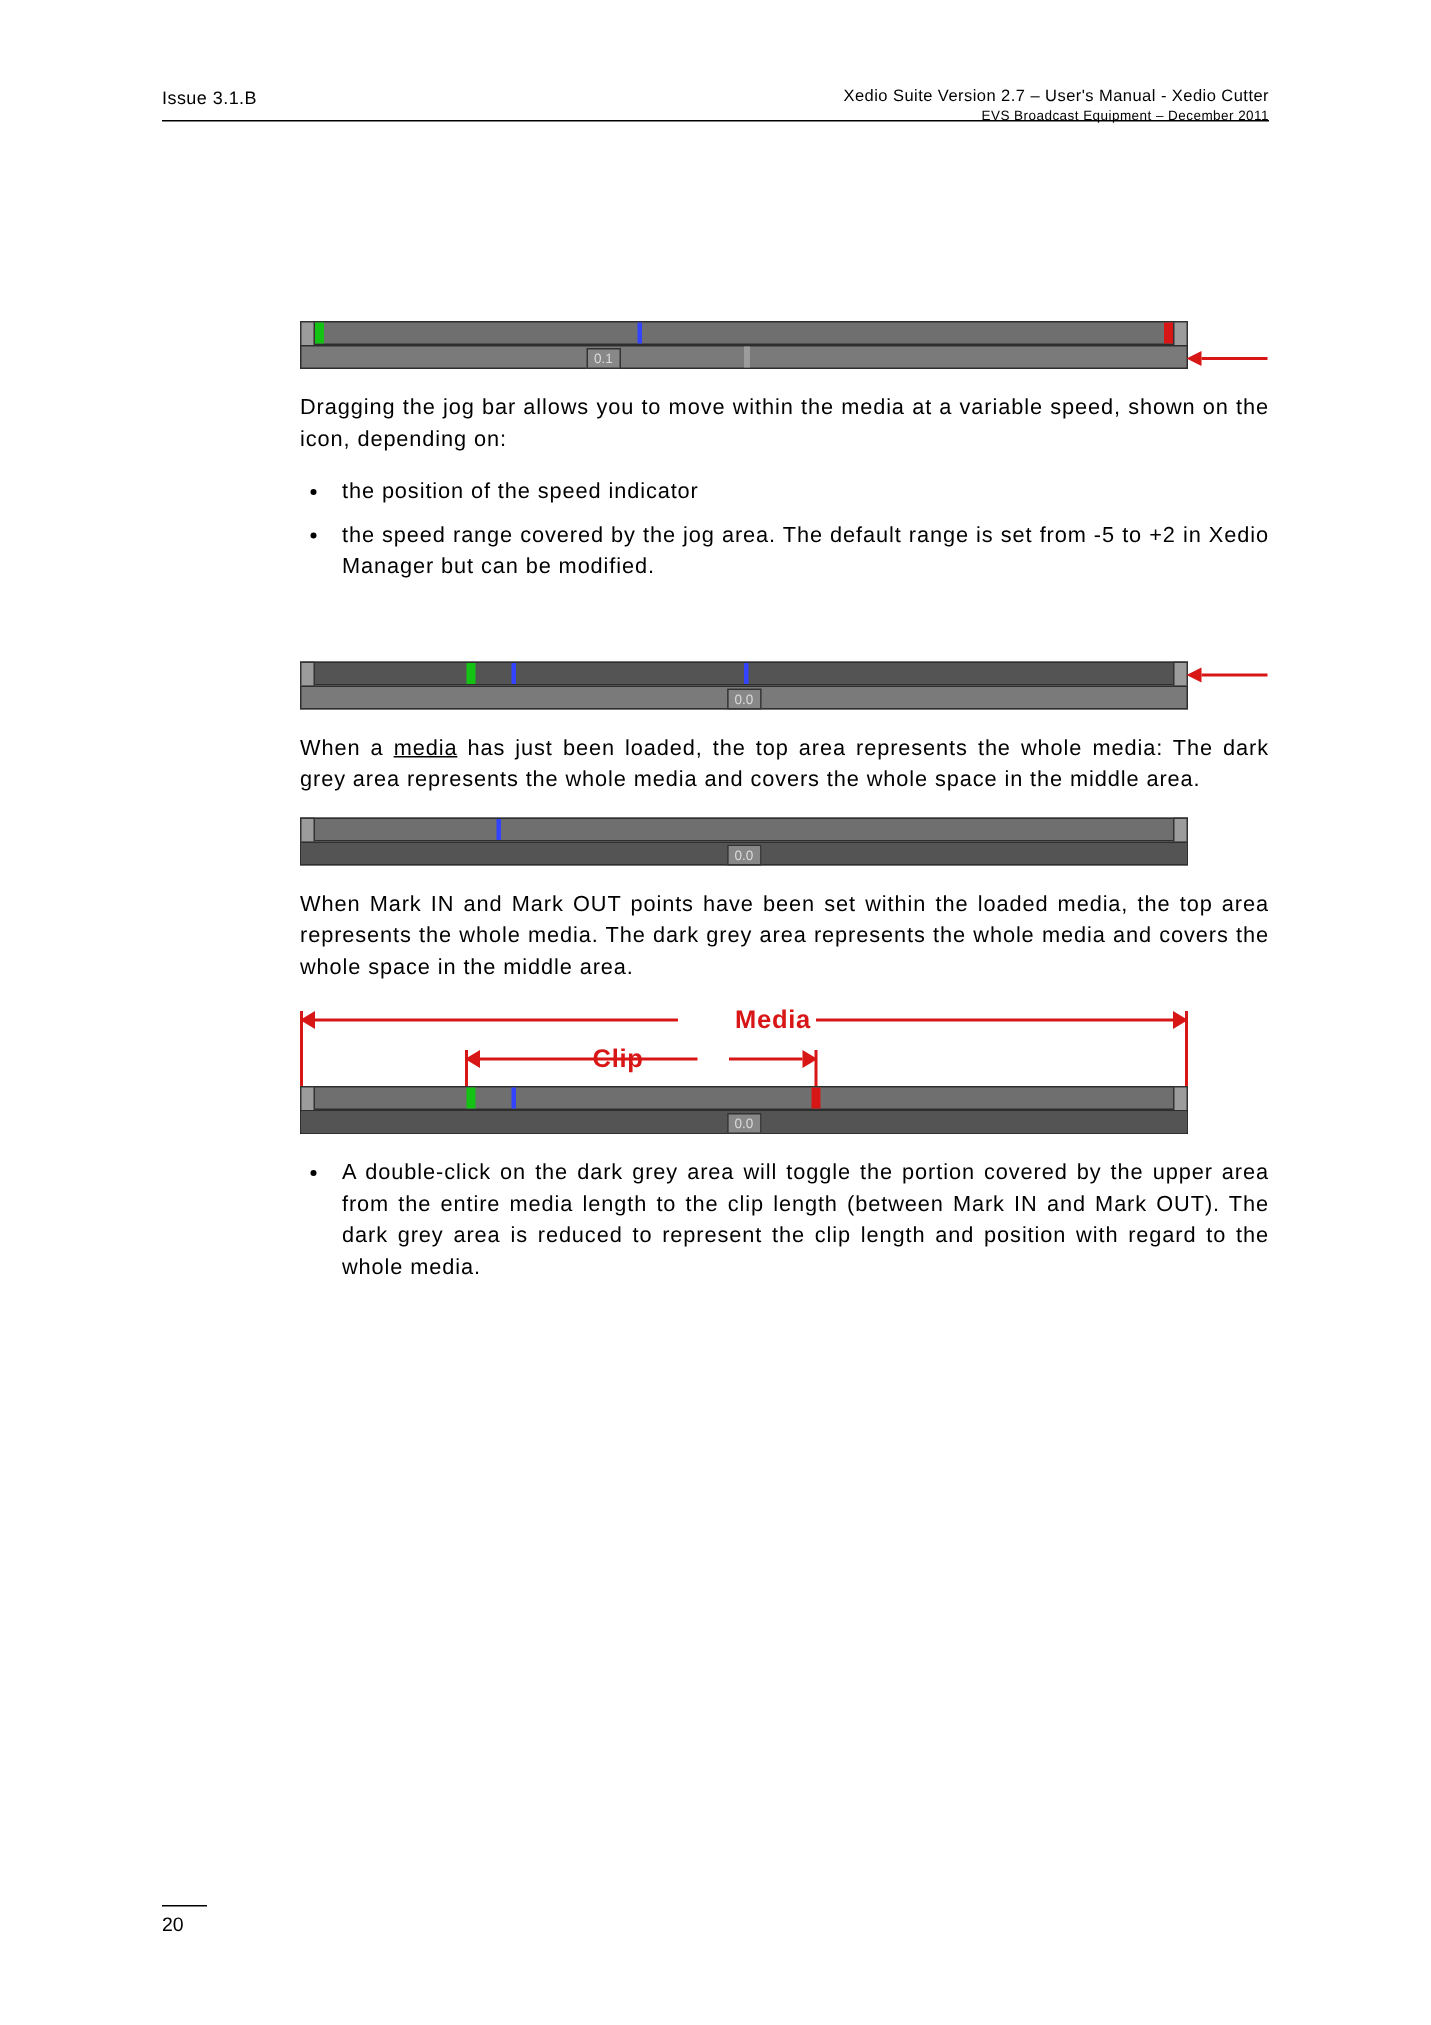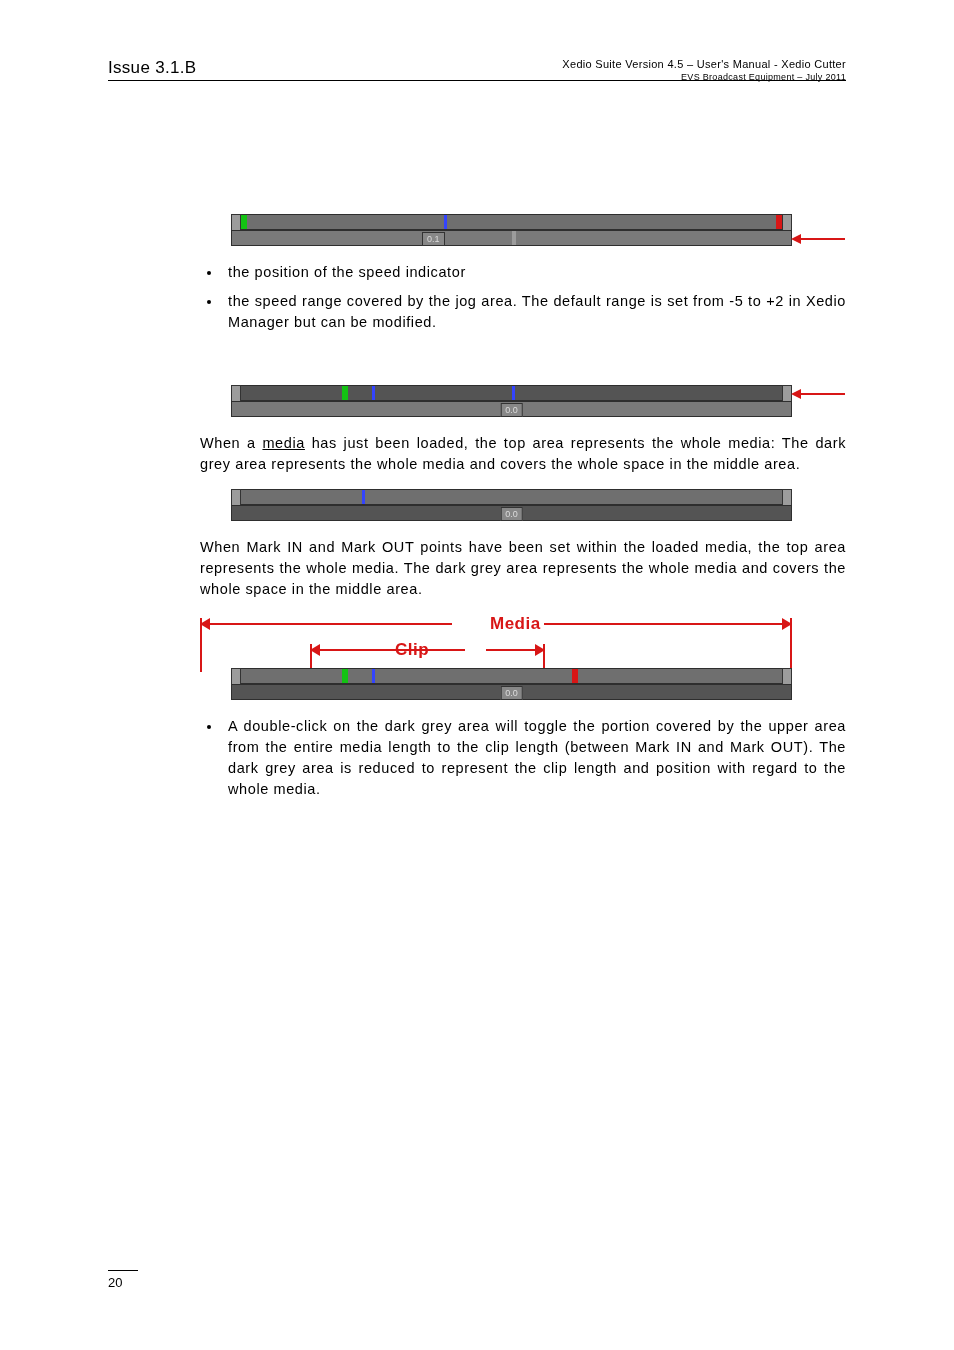--- a/index.html
+++ b/index.html
@@ -14,21 +14,21 @@
   .page {
     position: relative;
     width: 954px;
     height: 1350px;
     box-sizing: border-box;
   }
   .header-left {
     position: absolute;
     top: 58px;
     left: 108px;
-    font-size: 17px;
+    font-size: 12px;
     letter-spacing: 0.3px;
   }
   .header-right {
     position: absolute;
     top: 58px;
     right: 108px;
     text-align: right;
     font-size: 11px;
     letter-spacing: 0.3px;
   }
@@ -73,21 +73,20 @@
     width: 100%;
     margin: 10px 0 16px 0;
     position: relative;
   }
   .bar {
     position: relative;
     height: 16px;
     background: #6f6f6f;
     border: 1px solid #2e2e2e;
     box-sizing: border-box;
-    margin-left: 31px;
   }
   .bar.lower {
     background: #7a7a7a;
   }
   .handle {
     position: absolute;
     top: -1px;
     width: 10px;
     height: 18px;
     background: #9c9c9c;
@@ -211,22 +210,22 @@
     width: 30px;
   }
   .u { text-decoration: underline; }
 </style>
 </head>
 <body>
 
 <div class="page">
   <div class="header-left">Issue 3.1.B</div>
   <div class="header-right">
-    <div>Xedio Suite Version 4.5 – User's Manual - Xedio Cutter</div>
-    <div class="sub">EVS Broadcast Equipment – July 2011</div>
+    <div>Xedio Suite Version 2.7 – User's Manual - Xedio Cutter</div>
+    <div class="sub">EVS Broadcast Equipment – December 2011</div>
   </div>
   <div class="header-rule"></div>
 
   <div class="content">
 
     <div class="spacer"></div>
 
 
     <div class="barset" style="width:592px;">
       <div class="bar">
@@ -236,20 +235,21 @@
         <div class="mark-red" style="right:9px"></div>
         <div class="handle" style="right:-1px"></div>
       </div>
       <div class="bar lower">
         <div class="speed-badge" style="left:190px">0.1</div>
         <div class="speed-tick" style="left:50%"></div>
         <div class="red-arrow-right" style="top:0"></div>
       </div>
     </div>
 
+    <p>Dragging the jog bar allows you to move within the media at a variable speed, shown on the icon, depending on:</p>
     <ul>
       <li>the position of the speed indicator</li>
       <li>the speed range covered by the jog area. The default range is set from -5 to +2 in Xedio Manager but can be modified.</li>
     </ul>
 
     <div class="spacer-sm"></div>
 
 
     <div class="barset" style="width:592px;">
       <div class="bar">

